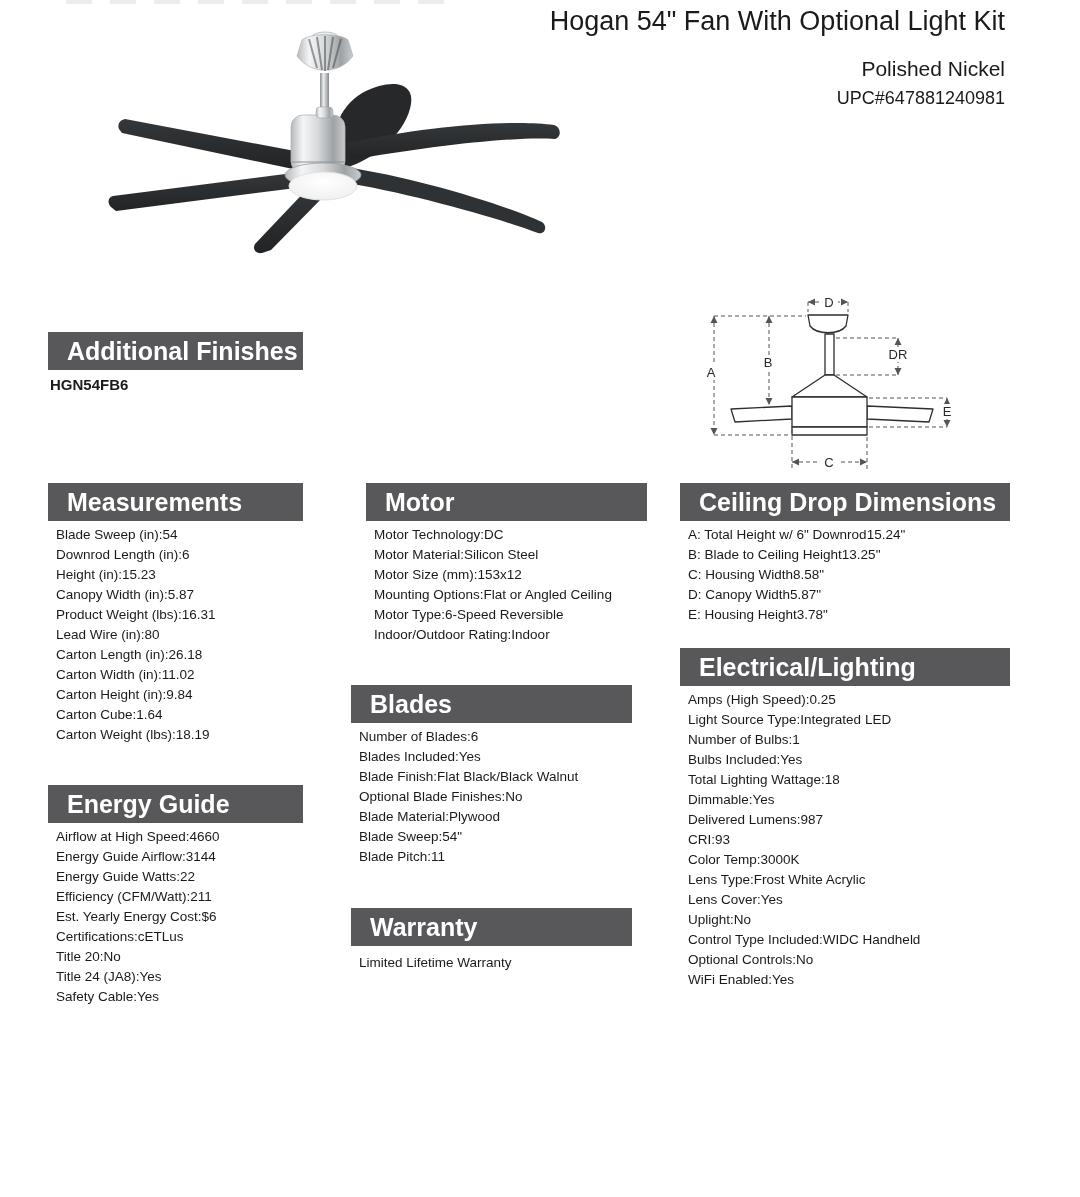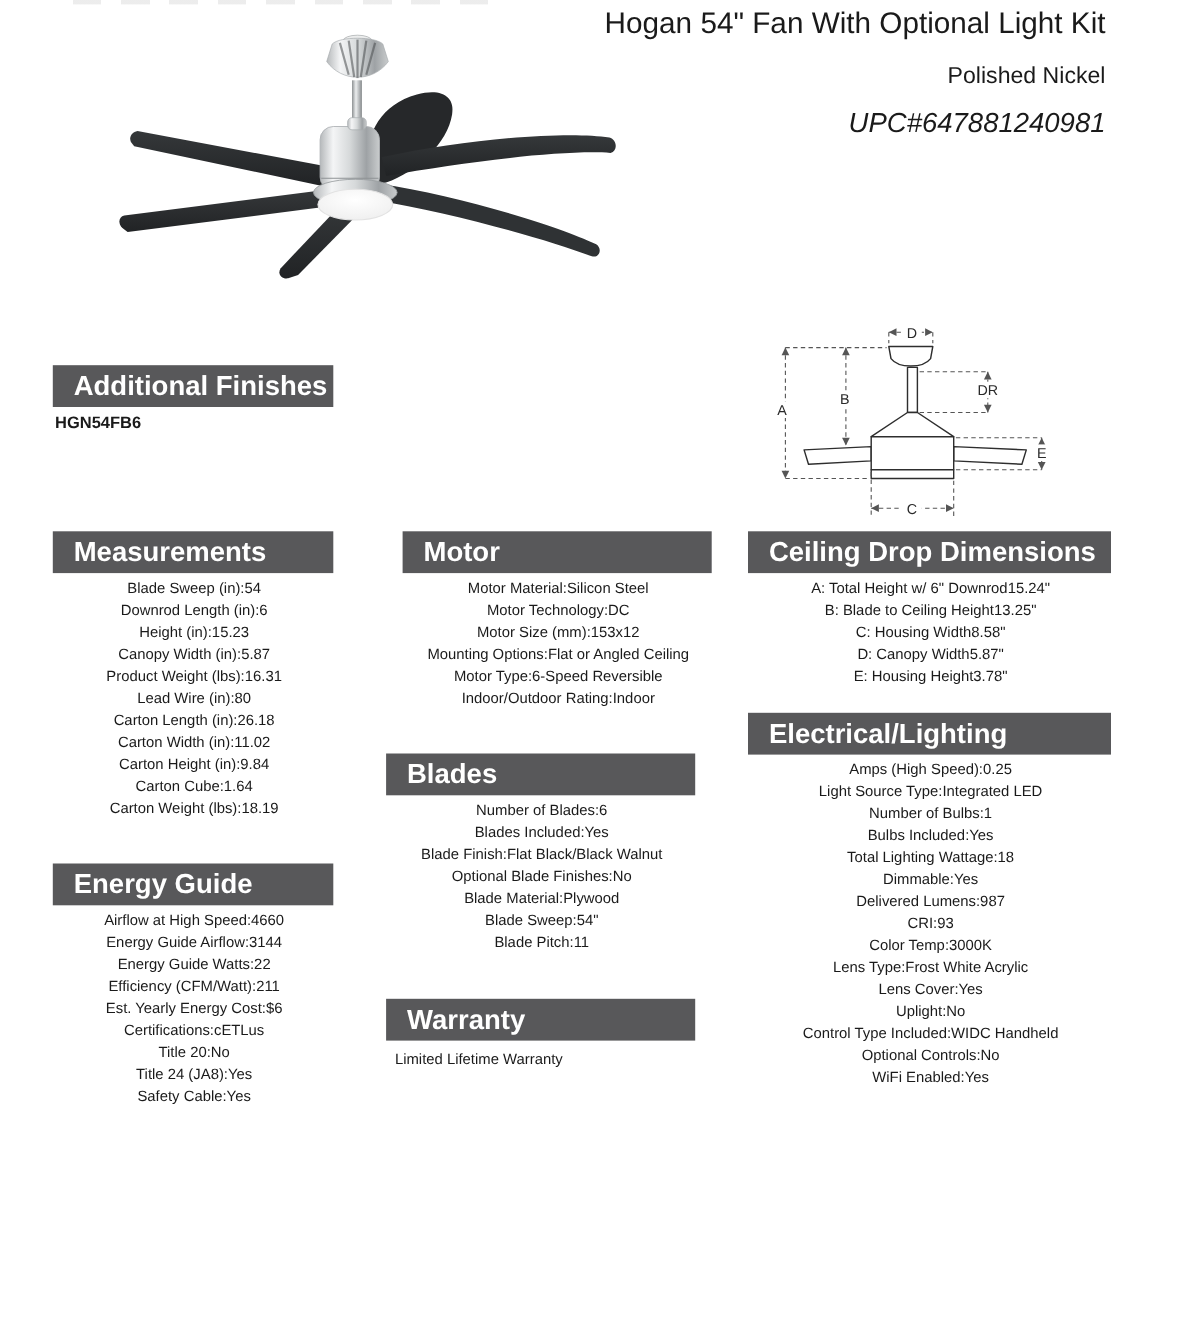--- a/index.html
+++ b/index.html
@@ -7,33 +7,33 @@
         font-family:"Liberation Sans",sans-serif;color:#1a1a1a;}
 
   
   .logo-remnant{position:absolute;left:66px;top:0;width:390px;height:4px;opacity:.45;
     background:repeating-linear-gradient(90deg,#d6d6d6 0 26px,transparent 26px 44px);}
 
   
   .title-block{position:absolute;top:6px;right:75px;text-align:right;white-space:nowrap;}
   .title-main{font-size:27px;line-height:30px;}
   .title-finish{font-size:21px;line-height:24px;margin-top:21px;}
-  .title-upc{font-size:25px;line-height:22px;margin-top:20px;font-style:italic;}
+  .title-upc{font-size:18px;line-height:22px;margin-top:6px;}
 
   
   .fan-art{position:absolute;left:95px;top:25px;}
   .drop-diagram{position:absolute;left:700px;top:285px;}
 
   
   .spec{position:absolute;box-sizing:border-box;}
   .section-header{background:#58585a;color:#ffffff;font-weight:bold;font-size:25px;
     height:38px;line-height:38px;padding-left:19px;box-sizing:border-box;
     white-space:nowrap;overflow:hidden;}
   .spec-rows{margin-top:4px;font-size:13.5px;}
-  .spec-row{display:flex;justify-content:center;align-items:baseline;
+  .spec-row{display:flex;justify-content:flex-start;align-items:baseline;
     height:20px;line-height:20px;padding:0 6px 0 8px;}
   .spec-row .lbl{white-space:nowrap;}
   .spec-row .val{white-space:nowrap;text-align:right;}
   .model-code{font-size:15px;font-weight:bold;margin-top:6px;padding-left:2px;}
   .warranty-text{font-size:13.5px;margin-top:9px;padding-left:8px;}
 
   .sec-addfin{left:48px;top:332px;width:255px;}
   .sec-measure{left:48px;top:483px;width:255px;}
   .sec-energy{left:48px;top:785px;width:255px;}
   .sec-motor{left:366px;top:483px;width:281px;}
@@ -273,26 +273,26 @@
         <span class="lbl">Safety Cable:</span>
         <span class="val">Yes</span>
       </div>
       </div>
   </section>
 
   <section class="spec sec-motor">
     <div class="section-header">Motor</div>
     <div class="spec-rows">
         <div class="spec-row">
+        <span class="lbl">Motor Technology:</span>
+        <span class="val">DC</span>
+      </div>
+        <div class="spec-row">
         <span class="lbl">Motor Material:</span>
         <span class="val">Silicon Steel</span>
-      </div>
-        <div class="spec-row">
-        <span class="lbl">Motor Technology:</span>
-        <span class="val">DC</span>
       </div>
         <div class="spec-row">
         <span class="lbl">Motor Size (mm):</span>
         <span class="val">153x12</span>
       </div>
         <div class="spec-row">
         <span class="lbl">Mounting Options:</span>
         <span class="val">Flat or Angled Ceiling</span>
       </div>
         <div class="spec-row">

